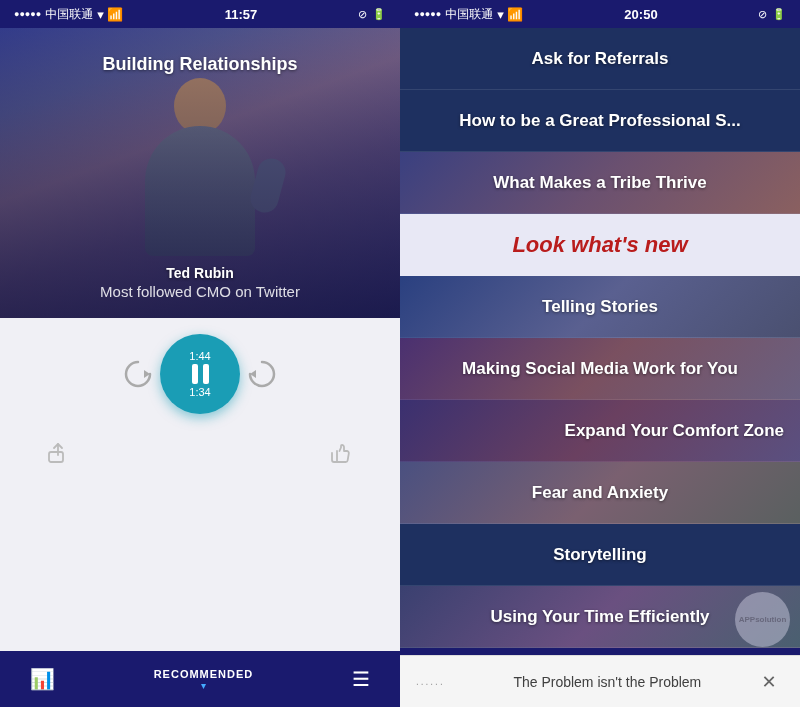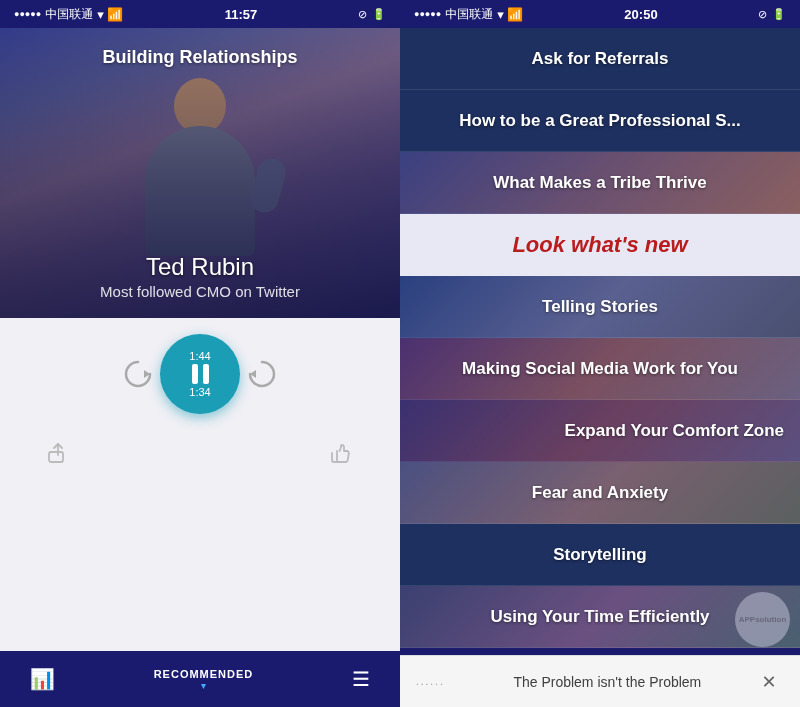--- a/index.html
+++ b/index.html
@@ -38,39 +38,39 @@
 
     .album-art {
       position: relative;
       width: 100%;
       height: 290px;
       background: linear-gradient(135deg, #2a3080 0%, #4a5090 30%, #6a5070 60%, #3a3880 100%);
       overflow: hidden;
     }
     .album-title-bar {
       position: absolute;
-      top: 9px; left: 0; right: 0;
+      top: 16px; left: 0; right: 0;
       padding: 10px 16px 8px;
       text-align: center;
     }
     .album-title {
       color: #fff;
       font-size: 18px;
       font-weight: 700;
       text-shadow: 0 1px 3px rgba(0,0,0,0.5);
     }
     .speaker-info {
       position: absolute;
       bottom: 18px; left: 0; right: 0;
       text-align: center;
     }
     .speaker-name {
       color: #fff;
-      font-size: 24px;
-      font-weight: 400;
+      font-size: 14px;
+      font-weight: 700;
       text-shadow: 0 1px 3px rgba(0,0,0,0.6);
     }
     .speaker-sub {
       color: rgba(255,255,255,0.85);
       font-size: 15px;
       margin-top: 2px;
     }
 
     .player-section {
       flex: 1;

